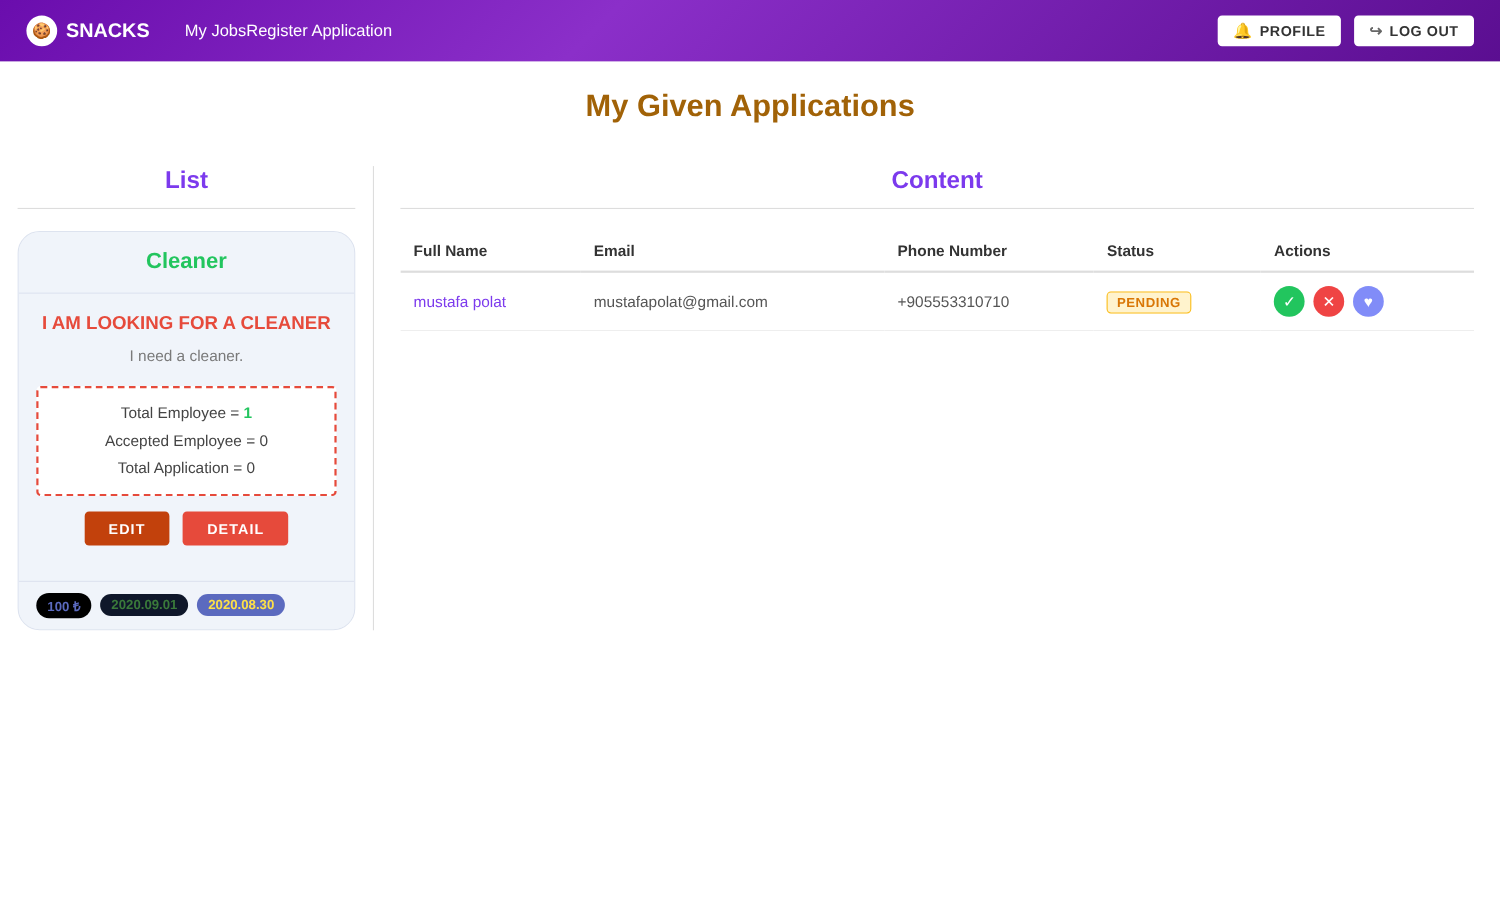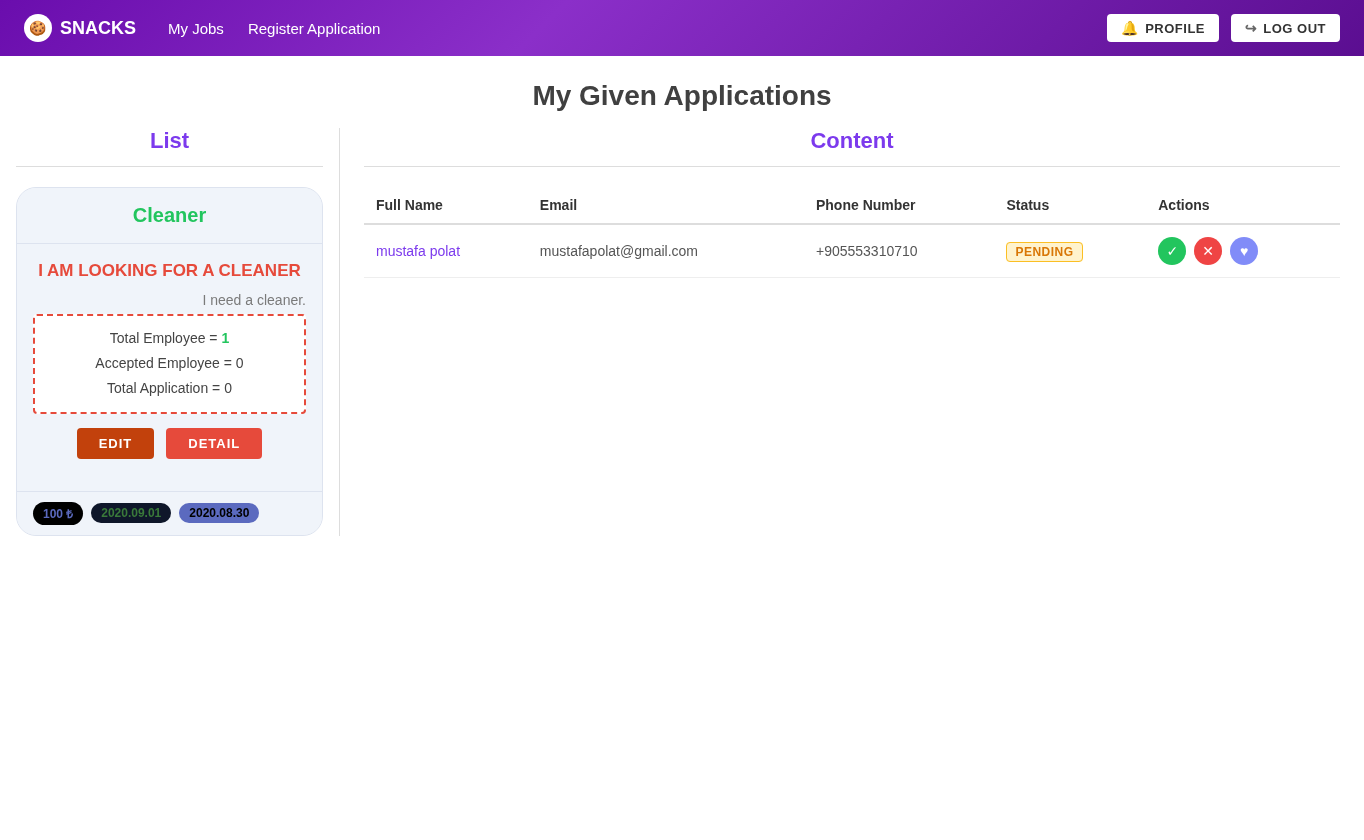--- a/index.html
+++ b/index.html
@@ -27,21 +27,20 @@
       height: 28px;
       background: white;
       border-radius: 50%;
       display: flex;
       align-items: center;
       justify-content: center;
       font-size: 14px;
     }
     .nav-links {
       display: flex;
-      gap: 24px;
       flex: 1;
     }
     .nav-link {
       color: white;
       text-decoration: none;
       font-size: 15px;
       cursor: pointer;
     }
     .navbar-right {
       display: flex;
@@ -70,22 +69,22 @@
     .main-container {
       background: white;
       min-height: 784px;
       padding: 24px 0;
     }
 
     .page-title {
       text-align: center;
       font-size: 28px;
       font-weight: bold;
-      color: #404040;
-      margin-bottom: 16px;
+      color: #a16207;
+      margin-bottom: 39px;
     }
 
     .two-column {
       display: flex;
       padding: 0;
     }
 
     .list-column {
       width: 340px;
       border-right: 1px solid #ddd;
@@ -136,22 +135,22 @@
       color: #e64a3b;
       font-size: 17px;
       font-weight: bold;
       text-align: center;
       margin-bottom: 10px;
       line-height: 1.3;
     }
     .job-card-desc {
       color: #7a7a7a;
       font-size: 14px;
-      text-align: right;
-      margin-bottom: 6px;
+      text-align: center;
+      margin-bottom: 20px;
     }
     .stats-box {
       border: 2px dashed #e64a3b;
       border-radius: 4px;
       padding: 10px;
       margin-bottom: 14px;
       background: white;
     }
     .stats-row {
       text-align: center;
@@ -208,21 +207,21 @@
     .badge-price {
       background: #000000;
       color: #5b6abf;
     }
     .badge-date1 {
       background: #0f172a;
       color: #3a7a3a;
     }
     .badge-date2 {
       background: #5b6abf;
-      color: #000000;
+      color: #fde047;
       text-align: center;
     }
 
     
     .table-container {
       width: 100%;
       overflow-x: auto;
     }
     table {
       width: 100%;

